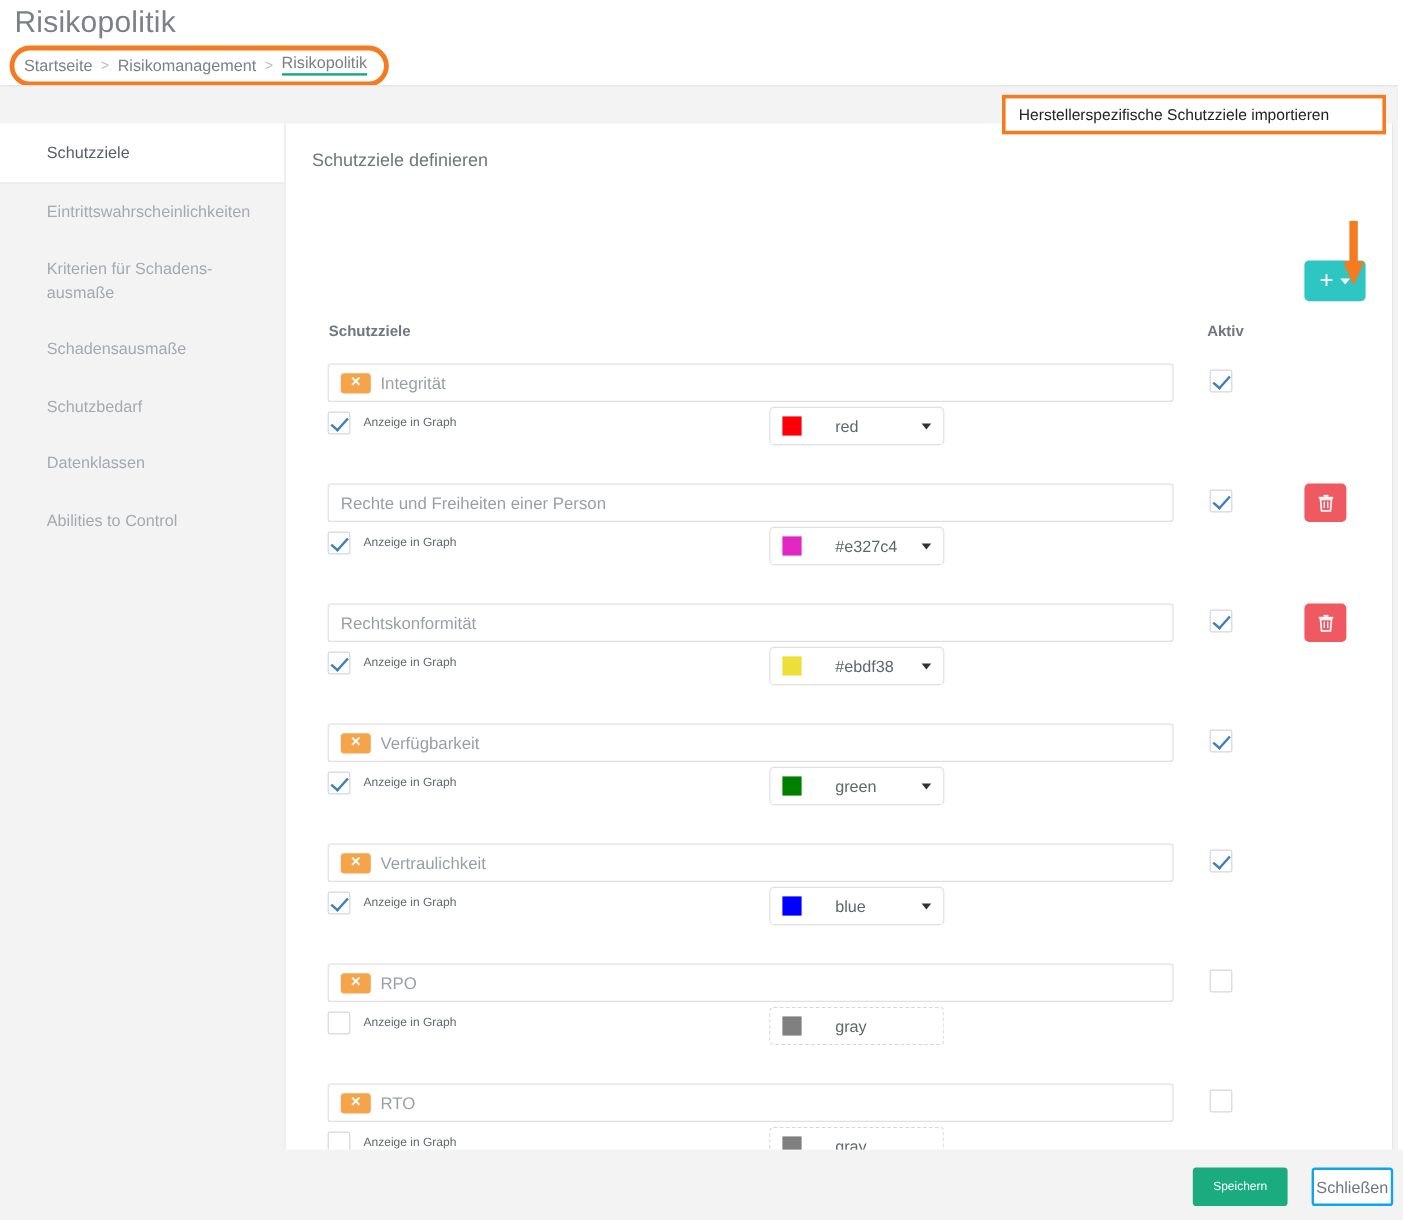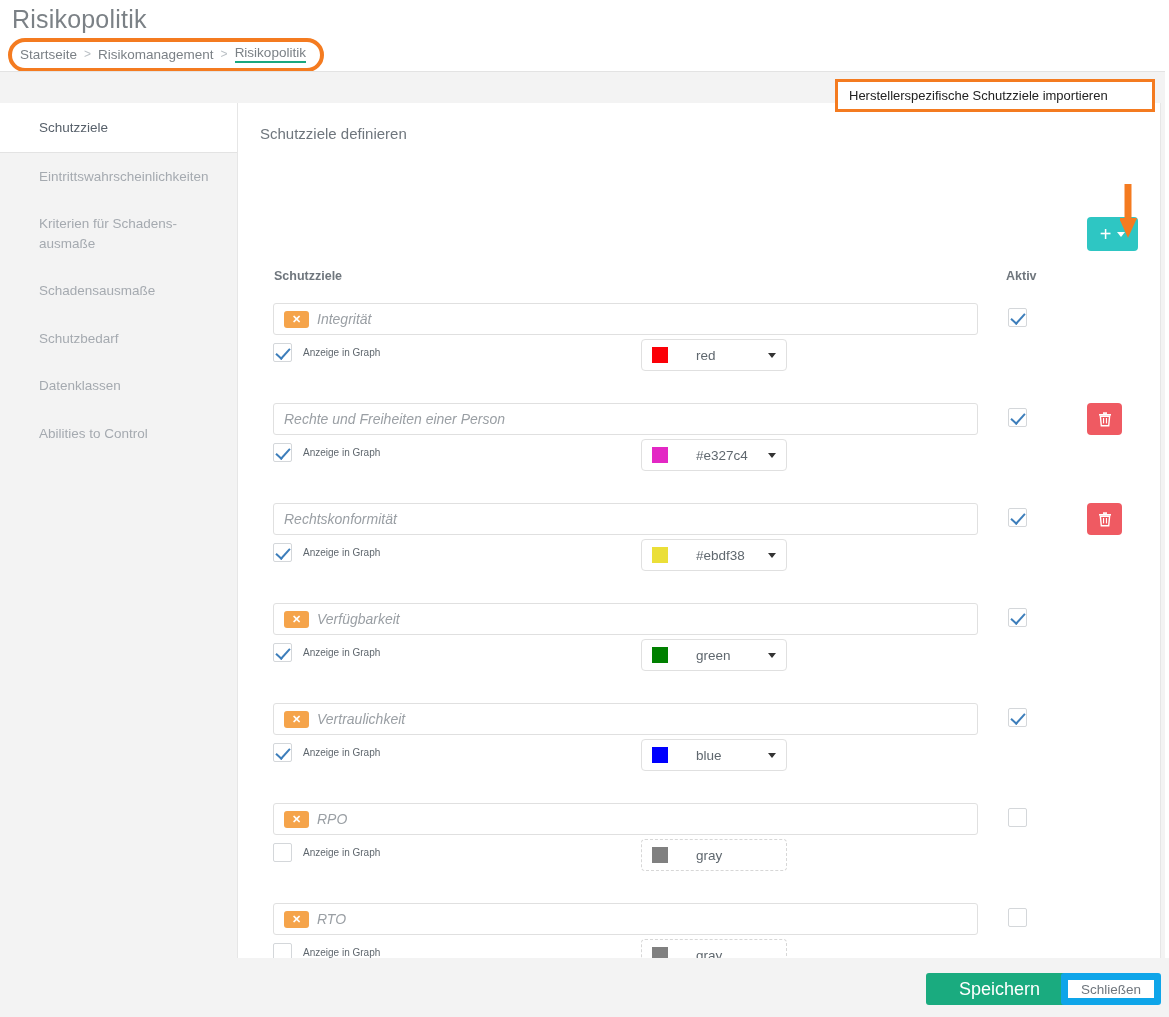--- a/index.html
+++ b/index.html
@@ -86,21 +86,21 @@
   .col-headers .h-aktiv { position: absolute; left: 768px; }
 
   
   #rows { position: absolute; left: 0; top: 200px; width: 100%; }
   .goal-row { position: relative; height: 100px; }
   .name-field {
     position: absolute; left: 35px; top: 0; width: 705px; height: 32px;
     border: 1px solid #e0e0e0; border-radius: 3px; background: #fff;
     display: flex; align-items: center; padding: 0 10px; gap: 8px;
   }
-  .name-text { font-size: 14px; color: #9a9fa4; font-style: italic; }
+  .name-text { font-size: 14px; color: #9a9fa4; }
   .lock-badge {
     background: #f5a44b; border-radius: 3px; width: 25px; height: 17px;
     display: inline-flex; align-items: center; justify-content: center;
     color: #fff; font-size: 11px; font-weight: bold; line-height: 1;
   }
 
   .graph-line { position: absolute; left: 35px; top: 40px; display: flex; align-items: center; }
   .cbx {
     width: 19px; height: 19px; border: 1px solid #d4d7da; border-radius: 2px;
     background: #fff; position: relative; flex: none;
@@ -143,27 +143,27 @@
     background: #fff; border: 3px solid #f47b20;
     display: flex; align-items: center; padding-left: 11px;
     font-size: 13px; color: #222; font-weight: normal;
     z-index: 20;
   }
   #annot-arrow { position: absolute; left: 1120px; top: 112px; z-index: 19; }
 
   
   #footer { position: absolute; left: 0; bottom: 0; width: 1169px; height: 59px; background: #f3f3f3; }
   #btn-save {
-    position: absolute; right: 96px; top: 15px; height: 32px; padding: 0 33px;
+    position: absolute; right: 96px; top: 15px; height: 32px; padding: 0 17px;
     background: #1aab7f; color: #fff; border: none; border-radius: 3px;
-    font-size: 18px; cursor: pointer; font-family: "Liberation Sans", sans-serif;
+    font-size: 10px; cursor: pointer; font-family: "Liberation Sans", sans-serif;
   }
   #btn-close {
-    position: absolute; right: 8px; top: 15px; height: 32px; padding: 0 13px;
-    background: #fff; color: #6f767d; border: 7px solid #0ea5e9; border-radius: 3px;
+    position: absolute; right: 8px; top: 15px; height: 32px; padding: 0 2px;
+    background: #fff; color: #6f767d; border: 2px solid #0ea5e9; border-radius: 3px;
     font-size: 13.5px; cursor: pointer; font-family: "Liberation Sans", sans-serif;
   }
 </style>
 </head>
 <body>
 
 <div id="page-header">
   <div id="page-title">Risikopolitik</div>
   <div id="breadcrumb-wrap">
     <div id="breadcrumb">

